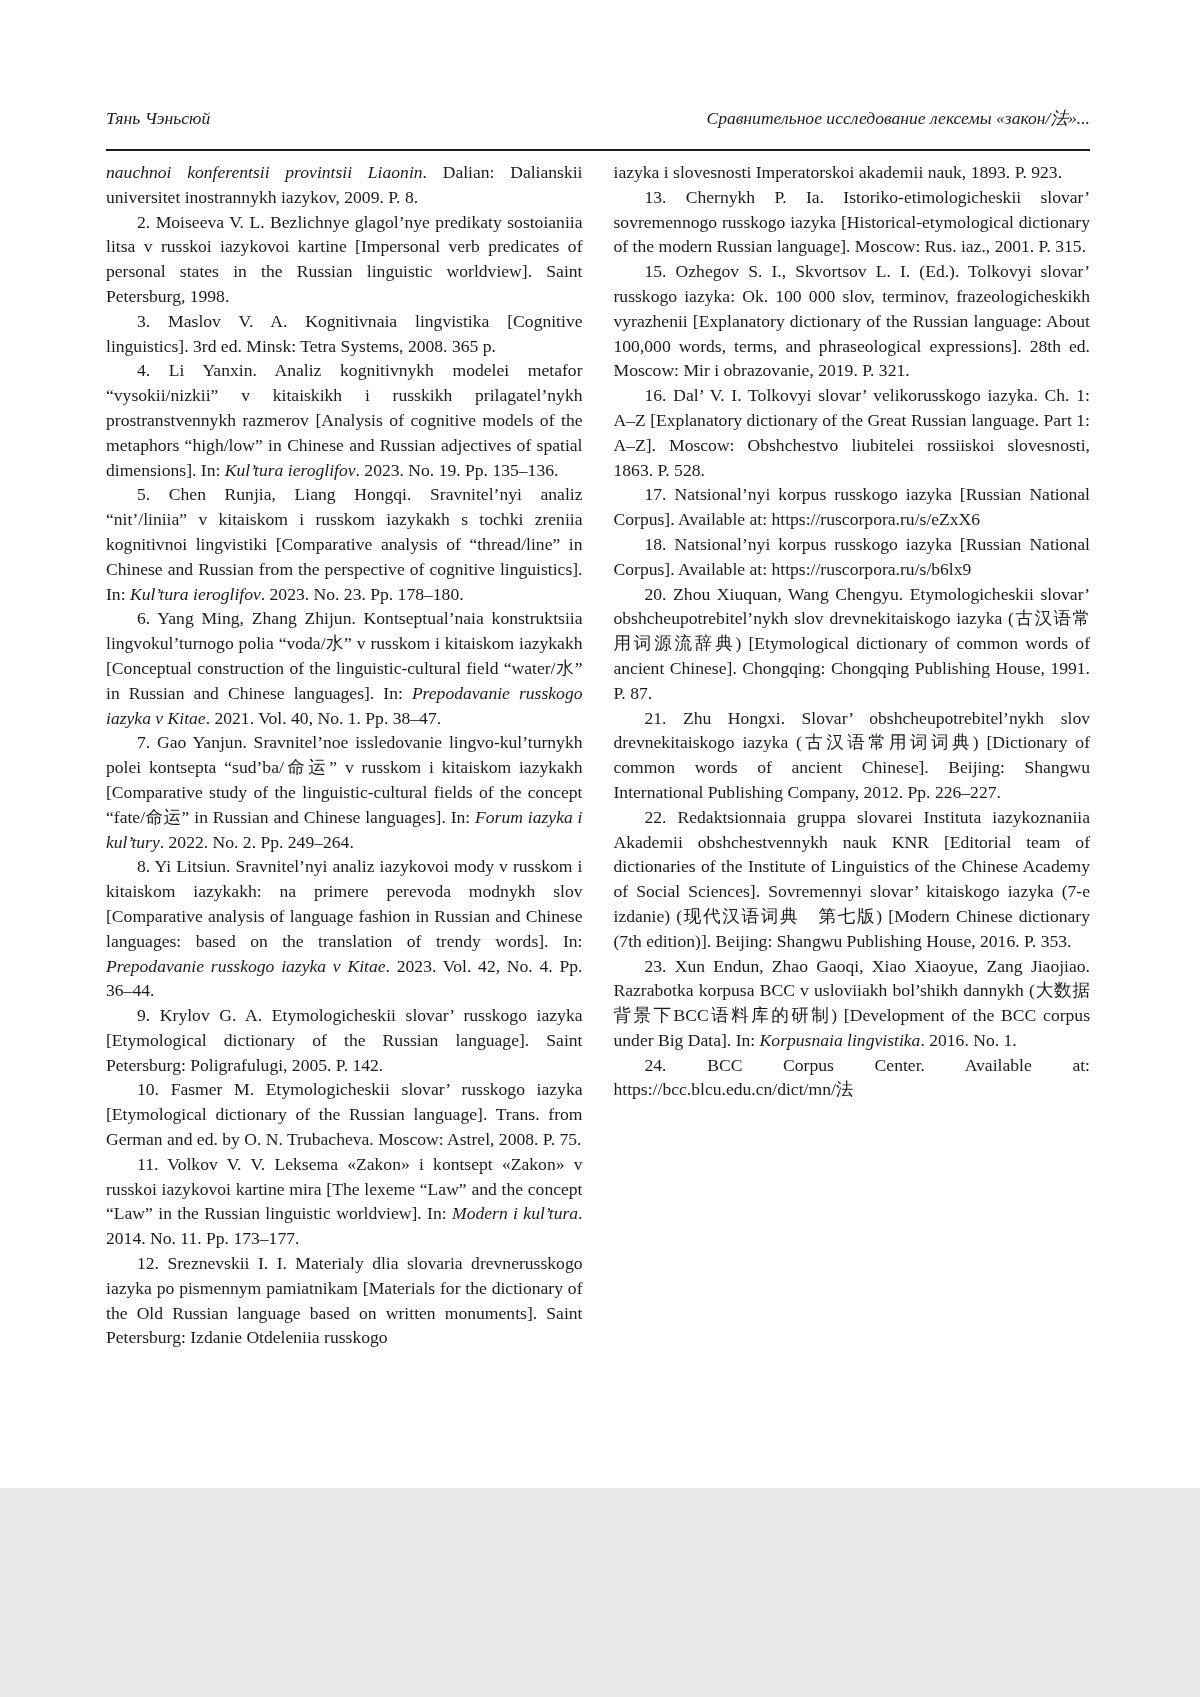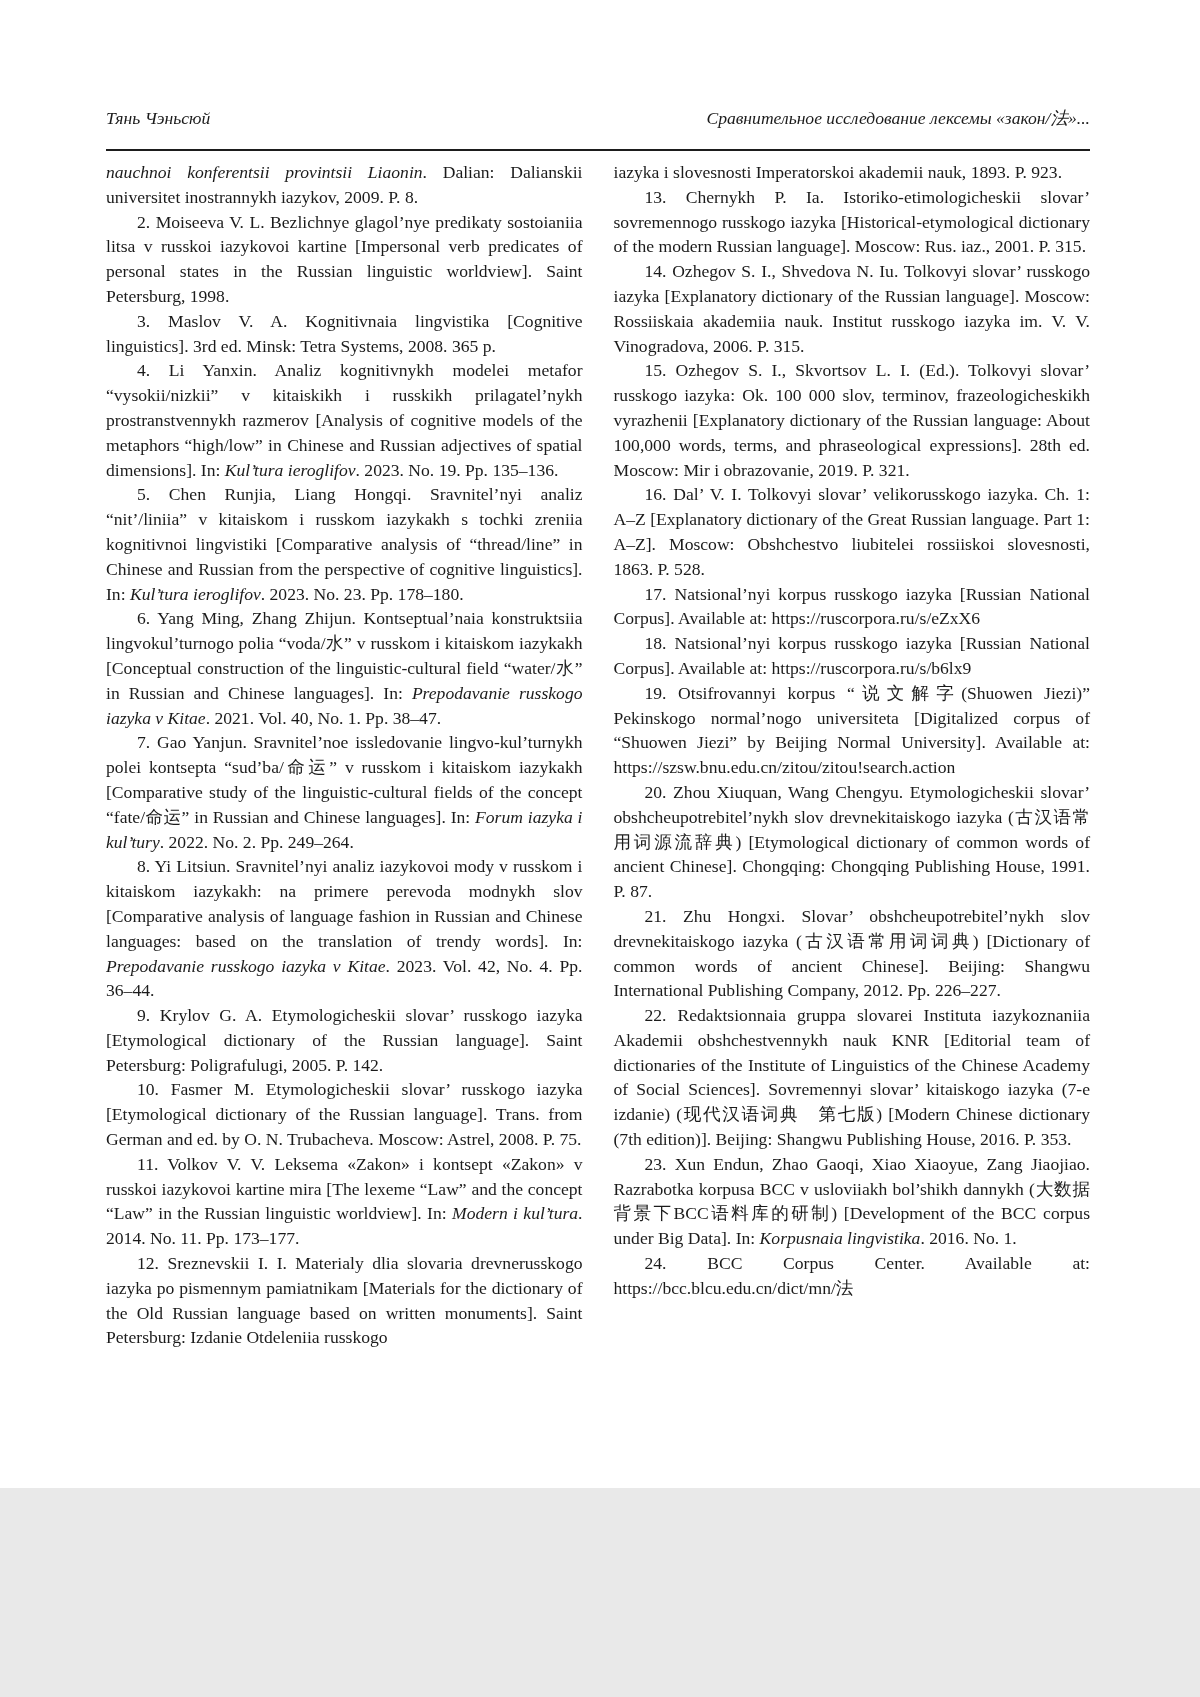--- a/index.html
+++ b/index.html
@@ -73,26 +73,24 @@
         <p class="ref"><span>7. Gao Yanjun. Sravnitel’noe issledovanie lingvo-kul’turnykh polei kontsepta “sud’ba/命运” v russkom i kitaiskom iazykakh [Comparative study of the linguistic-cultural fields of the concept “fate/命运” in Russian and Chinese languages]. In: </span><span class="it">Forum iazyka i kul’tury</span><span>. 2022. No. 2. Pp. 249–264.</span></p>
         <p class="ref"><span>8. Yi Litsiun. Sravnitel’nyi analiz iazykovoi mody v russkom i kitaiskom iazykakh: na primere perevoda modnykh slov [Comparative analysis of language fashion in Russian and Chinese languages: based on the translation of trendy words]. In: </span><span class="it">Prepodavanie russkogo iazyka v Kitae</span><span>. 2023. Vol. 42, No. 4. Pp. 36–44.</span></p>
         <p class="ref"><span>9. Krylov G. A. Etymologicheskii slovar’ russkogo iazyka [Etymological dictionary of the Russian language]. Saint Petersburg: Poligrafulugi, 2005. P. 142.</span></p>
         <p class="ref"><span>10. Fasmer M. Etymologicheskii slovar’ russkogo iazyka [Etymological dictionary of the Russian language]. Trans. from German and ed. by O. N. Trubacheva. Moscow: Astrel, 2008. P. 75.</span></p>
         <p class="ref"><span>11. Volkov V. V. Leksema «Zakon» i kontsept «Zakon» v russkoi iazykovoi kartine mira [The lexeme “Law” and the concept “Law” in the Russian linguistic worldview]. In: </span><span class="it">Modern i kul’tura</span><span>. 2014. No. 11. Pp. 173–177.</span></p>
         <p class="ref"><span>12. Sreznevskii I. I. Materialy dlia slovaria drevnerusskogo iazyka po pismennym pamiatnikam [Materials for the dictionary of the Old Russian language based on written monuments]. Saint Petersburg: Izdanie Otdeleniia russkogo</span></p>
       </section>
     <section class="col">
         <p class="ref noindent"><span>iazyka i slovesnosti Imperatorskoi akademii nauk, 1893. P. 923.</span></p>
         <p class="ref"><span>13. Chernykh P. Ia. Istoriko-etimologicheskii slovar’ sovremennogo russkogo iazyka [Historical-etymological dictionary of the modern Russian language]. Moscow: Rus. iaz., 2001. P. 315.</span></p>
-        <p class="ref"><span>14. Ozhegov S. I., Shvedova N. Iu. Tolkovyi slovar’ russkogo iazyka [Explanatory dictionary of the Russian language]. Moscow: Rossiiskaia akademiia nauk. Institut russkogo iazyka im. V. V. Vinogradova, 2006. P. 315.</span></p>
         <p class="ref"><span>15. Ozhegov S. I., Skvortsov L. I. (Ed.). Tolkovyi slovar’ russkogo iazyka: Ok. 100 000 slov, terminov, frazeologicheskikh vyrazhenii [Explanatory dictionary of the Russian language: About 100,000 words, terms, and phraseological expressions]. 28th ed. Moscow: Mir i obrazovanie, 2019. P. 321.</span></p>
         <p class="ref"><span>16. Dal’ V. I. Tolkovyi slovar’ velikorusskogo iazyka. Ch. 1: A–Z [Explanatory dictionary of the Great Russian language. Part 1: A–Z]. Moscow: Obshchestvo liubitelei rossiiskoi slovesnosti, 1863. P. 528.</span></p>
         <p class="ref"><span>17. Natsional’nyi korpus russkogo iazyka [Russian National Corpus]. Available at: https://ruscorpora.ru/s/eZxX6</span></p>
         <p class="ref"><span>18. Natsional’nyi korpus russkogo iazyka [Russian National Corpus]. Available at: https://ruscorpora.ru/s/b6lx9</span></p>
-        <p class="ref"><span>19. Otsifrovannyi korpus “说文解字(Shuowen Jiezi)” Pekinskogo normal’nogo universiteta [Digitalized corpus of “Shuowen Jiezi” by Beijing Normal University]. Available at: https://szsw.bnu.edu.cn/zitou/zitou!search.action</span></p>
         <p class="ref"><span>20. Zhou Xiuquan, Wang Chengyu. Etymologicheskii slovar’ obshcheupotrebitel’nykh slov drevnekitaiskogo iazyka (古汉语常用词源流辞典) [Etymological dictionary of common words of ancient Chinese]. Chongqing: Chongqing Publishing House, 1991. P. 87.</span></p>
         <p class="ref"><span>21. Zhu Hongxi. Slovar’ obshcheupotrebitel’nykh slov drevnekitaiskogo iazyka (古汉语常用词词典) [Dictionary of common words of ancient Chinese]. Beijing: Shangwu International Publishing Company, 2012. Pp. 226–227.</span></p>
         <p class="ref"><span>22. Redaktsionnaia gruppa slovarei Instituta iazykoznaniia Akademii obshchestvennykh nauk KNR [Editorial team of dictionaries of the Institute of Linguistics of the Chinese Academy of Social Sciences]. Sovremennyi slovar’ kitaiskogo iazyka (7-e izdanie) (现代汉语词典　第七版) [Modern Chinese dictionary (7th edition)]. Beijing: Shangwu Publishing House, 2016. P. 353.</span></p>
         <p class="ref"><span>23. Xun Endun, Zhao Gaoqi, Xiao Xiaoyue, Zang Jiaojiao. Razrabotka korpusa BCC v usloviiakh bol’shikh dannykh (大数据背景下BCC语料库的研制) [Development of the BCC corpus under Big Data]. In: </span><span class="it">Korpusnaia lingvistika</span><span>. 2016. No. 1.</span></p>
         <p class="ref"><span>24. BCC Corpus Center. Available at: https://bcc.blcu.edu.cn/dict/mn/法</span></p>
       </section>
   </main>
 
   <div class="ftr-rule"></div>
 

